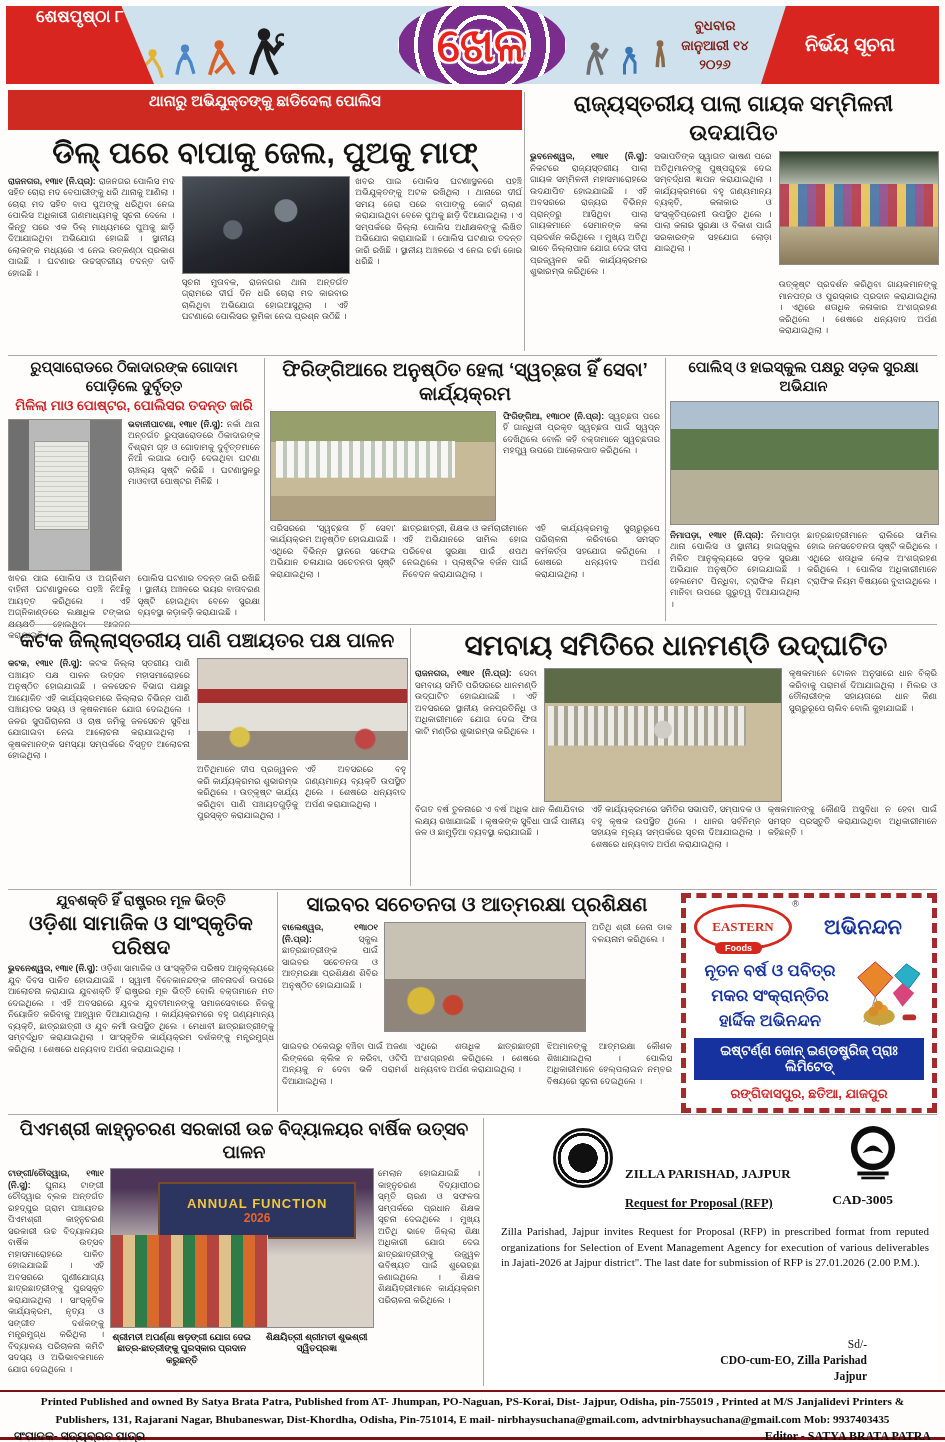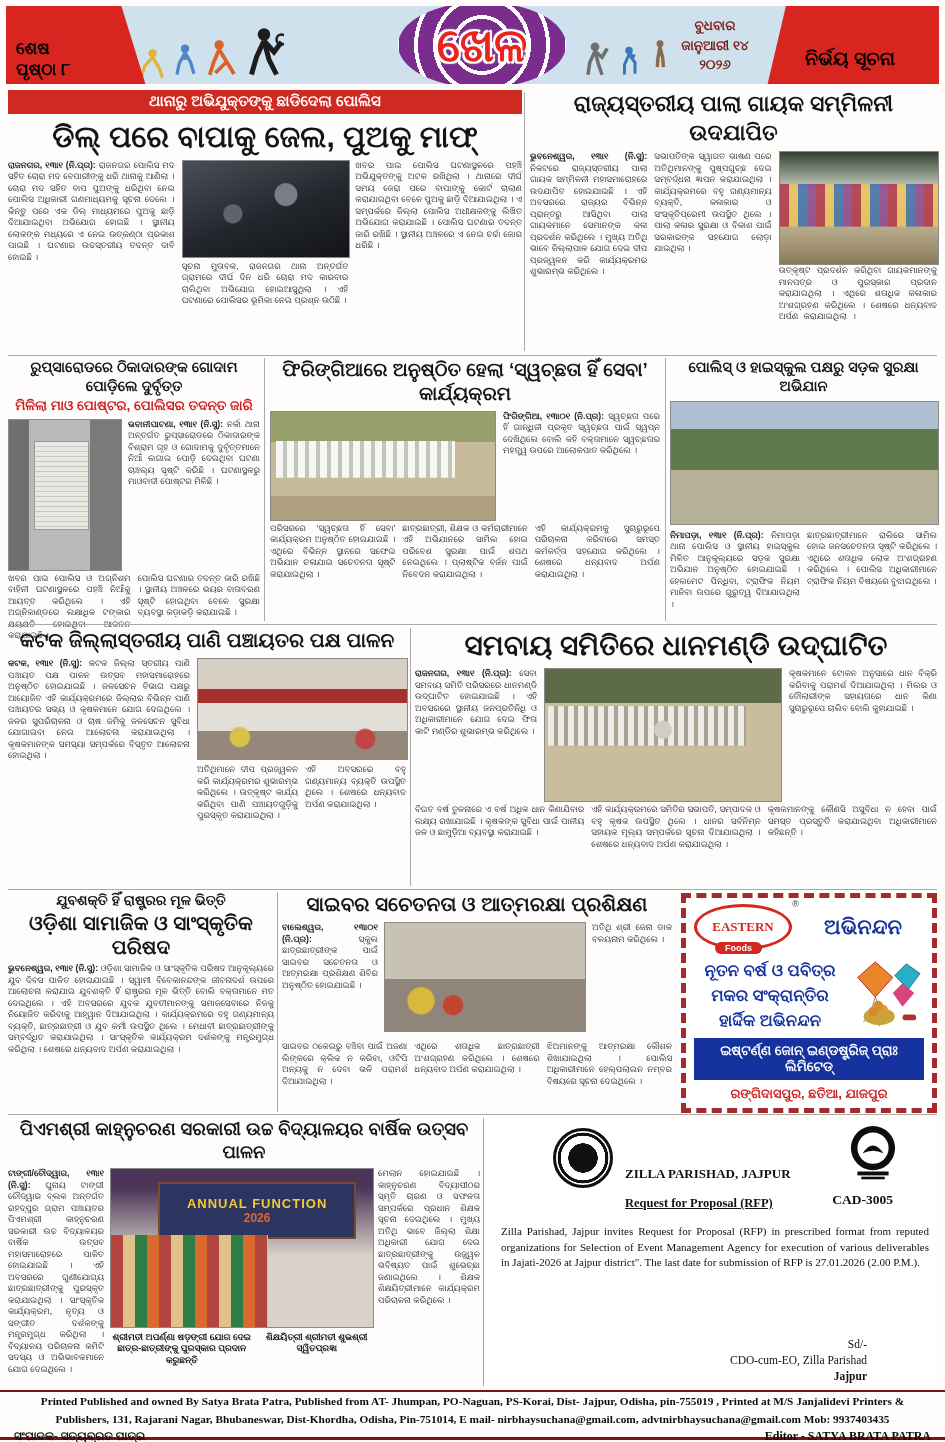--- a/index.html
+++ b/index.html
@@ -1,22 +1,22 @@
 <!DOCTYPE html>
 <html><head>
 <meta charset="utf-8">
 <style>
   html,body{margin:0;padding:0;background:#e8e8e8;}
   #page{position:relative;width:945px;height:1442px;background:#fffdfb;margin:0 auto;
         font-family:"Liberation Sans",sans-serif;overflow:hidden;}
   .abs{position:absolute;}
   
   #masthead{left:6px;top:6px;width:933px;height:78px;background:#cfe1ec;overflow:hidden;}
-  .mast-red{background:#d9251f;color:#000000;font-weight:bold;display:flex;flex-direction:column;
-            justify-content:center;padding:14px 10px;line-height:1.25;}
+  .mast-red{background:#d9251f;color:#ffffff;font-weight:bold;display:flex;flex-direction:row;
+            justify-content:center;padding:0 10px;line-height:1.25;}
   #mast-left{left:0;top:0;width:128px;height:78px;clip-path:polygon(0 0,78% 0,100% 100%,0 100%);font-size:17px;}
   #mast-right{right:0;top:0;width:158px;height:78px;clip-path:polygon(14% 0,100% 0,100% 100%,0 100%);
               font-size:19px;align-items:center;}
   #figures{left:132px;top:4px;width:500px;height:70px;display:flex;align-items:flex-end;gap:8px;}
   #figures2{right:168px;top:4px;width:190px;height:70px;display:flex;align-items:flex-end;gap:8px;}
   .fig{display:block;}
   #swirl{left:392px;top:-4px;width:168px;height:86px;border-radius:50%;
          background:repeating-radial-gradient(circle at 50% 50%,#7b2d8e 0 7px,#ffffff 7px 11px,#7b2d8e 11px 19px);
          display:flex;align-items:center;justify-content:center;z-index:3;}
   #mast-title{font-size:46px;font-weight:bold;color:#e8241c;
@@ -144,21 +144,21 @@
     <div id="mast-left" class="abs mast-red">
       <span>ଶେଷ</span>
       <span>ପୃଷ୍ଠା ୮</span>
     </div>
     <div id="mast-right" class="abs mast-red">
       <span>ନିର୍ଭୟ ସୂଚନା</span>
     </div>
   </div>
 
   <section class="abs" style="left:8px;top:90px;width:514px;height:263px;">
-    <div class="kicker" style="height:24px;line-height:22px;font-size:15px;">ଥାନାରୁ ଅଭିଯୁକ୍ତଙ୍କୁ ଛାଡିଦେଲା ପୋଲିସ</div>
+    <div class="kicker" style="height:40px;line-height:22px;font-size:15px;">ଥାନାରୁ ଅଭିଯୁକ୍ତଙ୍କୁ ଛାଡିଦେଲା ପୋଲିସ</div>
     <div class="hl" style="font-size:30px;line-height:1.25;margin:4px 0 4px 0;">ଡିଲ୍ ପରେ ବାପାକୁ ଜେଲ, ପୁଅକୁ ମାଫ୍</div>
     <div class="cols" style="height:182px;">
       <div class="col body">
         <span class="byline">ରାଜନଗର, ୧୩ା୧ (ନି.ପ୍ର):</span>
         <span>ରାଜନଗର ପୋଲିସ ମଦ ସହିତ ଚୋରା ମଦ ବେପାରୀଙ୍କୁ ଧରି ଥାନାକୁ ଆଣିଲା । ଚୋରା ମଦ ସହିତ ବାପ ପୁଅଙ୍କୁ ଧରିଥିବା ନେଇ ପୋଲିସ ଅଧିକାରୀ ଗଣମାଧ୍ୟମକୁ ସୂଚନା ଦେଲେ । କିନ୍ତୁ ପରେ ଏକ ଡିଲ୍ ମାଧ୍ୟମରେ ପୁଅକୁ ଛାଡ଼ି ଦିଆଯାଇଥିବା ଅଭିଯୋଗ ହୋଇଛି । ସ୍ଥାନୀୟ ଲୋକଙ୍କ ମଧ୍ୟରେ ଏ ନେଇ ଉତ୍କଣ୍ଠା ପ୍ରକାଶ ପାଇଛି । ଘଟଣାର ଉଚ୍ଚସ୍ତରୀୟ ତଦନ୍ତ ଦାବି ହୋଇଛି ।</span>
       </div>
       <div class="col">
         <div class="photo ph-night" style="width:100%;height:96px;"></div>
         <div class="body" style="margin-top:3px;">ସୂଚନା ମୁତାବକ, ରାଜନଗର ଥାନା ଅନ୍ତର୍ଗତ ଗ୍ରାମରେ ଦୀର୍ଘ ଦିନ ଧରି ଚୋରା ମଦ କାରବାର ଚାଲିଥିବା ଅଭିଯୋଗ ହୋଇଆସୁଥିଲା । ଏହି ଘଟଣାରେ ପୋଲିସର ଭୂମିକା ନେଇ ପ୍ରଶ୍ନ ଉଠିଛି ।</div>
       </div>
@@ -173,21 +173,21 @@
     <div class="cols" style="height:228px;margin-top:4px;">
       <div class="col body">
         <span class="byline">ଭୁବନେଶ୍ୱର, ୧୩ା୧ (ନି.ସୁ):</span>
         <span>ନିକଟରେ ରାଜ୍ୟସ୍ତରୀୟ ପାଲା ଗାୟକ ସମ୍ମିଳନୀ ମହାସମାରୋହରେ ଉଦଯାପିତ ହୋଇଯାଇଛି । ଏହି ଅବସରରେ ରାଜ୍ୟର ବିଭିନ୍ନ ପ୍ରାନ୍ତରୁ ଆସିଥିବା ପାଲା ଗାୟକମାନେ ସେମାନଙ୍କ କଳା ପ୍ରଦର୍ଶନ କରିଥିଲେ । ମୁଖ୍ୟ ଅତିଥି ଭାବେ ଜିଲ୍ଲାପାଳ ଯୋଗ ଦେଇ ଦୀପ ପ୍ରଜ୍ୱଳନ କରି କାର୍ଯ୍ୟକ୍ରମର ଶୁଭାରମ୍ଭ କରିଥିଲେ ।</span>
       </div>
       <div class="col body">
         <span>ସଭାପତିଙ୍କ ସ୍ୱାଗତ ଭାଷଣ ପରେ ଅତିଥିମାନଙ୍କୁ ପୁଷ୍ପଗୁଚ୍ଛ ଦେଇ ସମ୍ବର୍ଦ୍ଧନା ଜ୍ଞାପନ କରାଯାଇଥିଲା । କାର୍ଯ୍ୟକ୍ରମରେ ବହୁ ଗଣ୍ୟମାନ୍ୟ ବ୍ୟକ୍ତି, କଳାକାର ଓ ସଂସ୍କୃତିପ୍ରେମୀ ଉପସ୍ଥିତ ଥିଲେ । ପାଲା କଳାର ସୁରକ୍ଷା ଓ ବିକାଶ ପାଇଁ ସରକାରଙ୍କ ସହଯୋଗ ଲୋଡ଼ା ଯାଇଥିଲା ।</span>
       </div>
       <div class="col" style="flex:1.35;">
         <div class="photo ph-group" style="width:100%;height:112px;"></div>
-        <div class="body" style="margin-top:1px;font-family:Liberation Mono, monospace;">ଉତ୍କୃଷ୍ଟ ପ୍ରଦର୍ଶନ କରିଥିବା ଗାୟକମାନଙ୍କୁ ମାନପତ୍ର ଓ ପୁରସ୍କାର ପ୍ରଦାନ କରାଯାଇଥିଲା । ଏଥିରେ ଶତାଧିକ କଳାକାର ଅଂଶଗ୍ରହଣ କରିଥିଲେ । ଶେଷରେ ଧନ୍ୟବାଦ ଅର୍ପଣ କରାଯାଇଥିଲା ।</div>
+        <div class="body" style="margin-top:14px;">ଉତ୍କୃଷ୍ଟ ପ୍ରଦର୍ଶନ କରିଥିବା ଗାୟକମାନଙ୍କୁ ମାନପତ୍ର ଓ ପୁରସ୍କାର ପ୍ରଦାନ କରାଯାଇଥିଲା । ଏଥିରେ ଶତାଧିକ କଳାକାର ଅଂଶଗ୍ରହଣ କରିଥିଲେ । ଶେଷରେ ଧନ୍ୟବାଦ ଅର୍ପଣ କରାଯାଇଥିଲା ।</div>
       </div>
     </div>
   </section>
 
   <section class="abs" style="left:8px;top:358px;width:252px;height:264px;">
     <div class="hl" style="font-size:14.5px;line-height:1.3;">ରୁପ୍ସାରୋଡରେ ଠିକାଦାରଙ୍କ ଗୋଦାମ ପୋଡ଼ିଲେ ଦୁର୍ବୃତ୍ତ</div>
     <div class="sub" style="font-size:13.5px;margin-top:2px;">ମିଳିଲା ମାଓ ପୋଷ୍ଟର, ପୋଲିସର ତଦନ୍ତ ଜାରି</div>
     <div style="display:flex;gap:6px;margin-top:5px;height:150px;">
       <div class="photo ph-pole" style="width:112px;height:150px;flex:none;">
         <div class="ph-paper"></div>
@@ -354,21 +354,21 @@
       <path d="M12 24 Q20 12 28 24 Q20 20 12 24 Z" fill="#0d0d0d"></path>
       <rect x="8" y="38" width="24" height="3" fill="#0d0d0d"></rect>
       <rect x="11" y="42" width="18" height="2" fill="#0d0d0d"></rect>
     </svg>
     <div class="org abs" style="left:138px;top:48px;">ZILLA PARISHAD, JAJPUR</div>
     <div class="req abs" style="left:138px;top:78px;">Request for Proposal (RFP)</div>
     <div class="code abs" style="right:44px;top:74px;">CAD-3005</div>
     <div class="para abs" style="left:14px;right:8px;top:106px;">Zilla Parishad, Jajpur invites Request for Proposal (RFP) in prescribed format from reputed organizations for Selection of Event Management Agency for execution of various deliverables in Jajati-2026 at Jajpur district". The last date for submission of RFP is 27.01.2026 (2.00 P.M.).</div>
     <div class="abs" style="right:70px;top:218px;text-align:right;font-size:11.5px;line-height:1.4;">
       <div>Sd/-</div>
-      <div style="font-weight:normal;">CDO-cum-EO, Zilla Parishad</div>
+      <div style="font-weight:bold;">CDO-cum-EO, Zilla Parishad</div>
       <div style="font-weight:bold;">Jajpur</div>
     </div>
   </aside>
 
   <div class="abs vline" style="left:524px;top:92px;height:259px;"></div>
   <div class="abs hline" style="left:8px;top:355px;width:929px;"></div>
   <div class="abs vline" style="left:264px;top:358px;height:263px;"></div>
   <div class="abs vline" style="left:665px;top:358px;height:263px;"></div>
   <div class="abs hline" style="left:8px;top:624px;width:929px;"></div>
   <div class="abs vline" style="left:410px;top:628px;height:258px;"></div>

